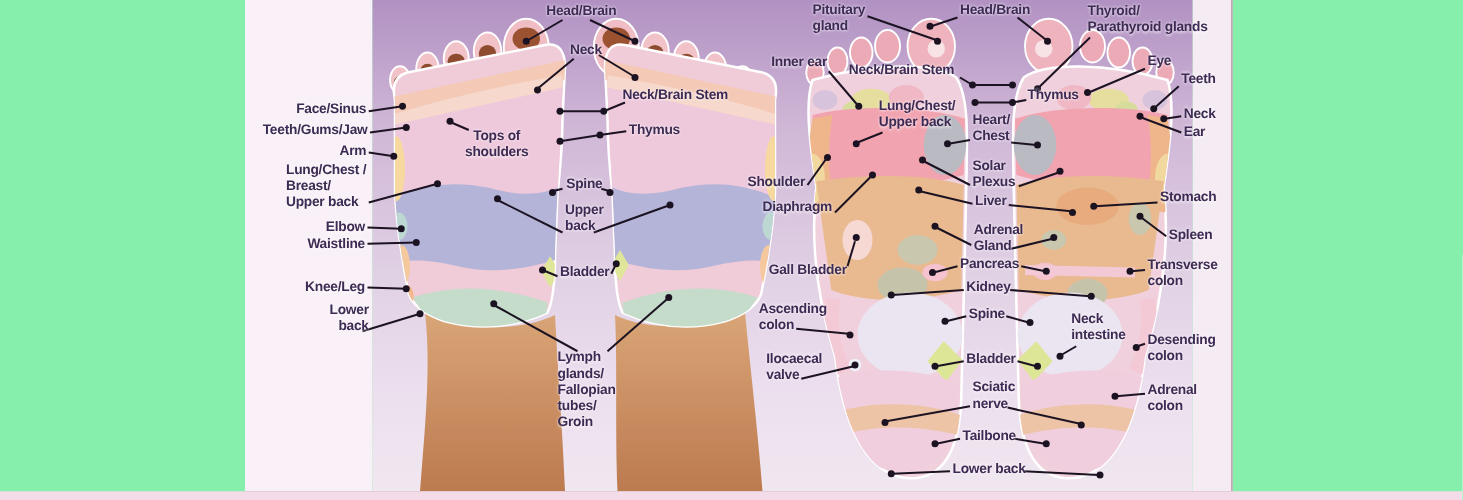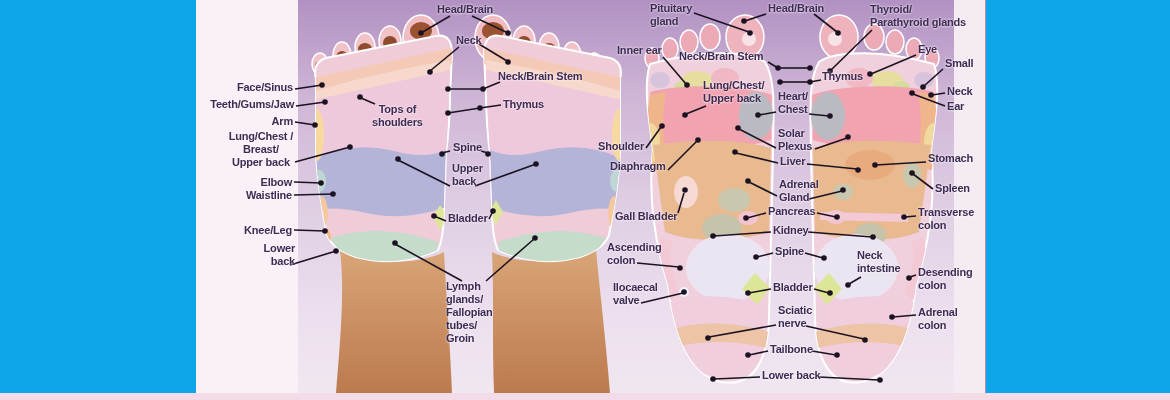--- a/index.html
+++ b/index.html
@@ -11,21 +11,21 @@
   .chart-bottom-border{position:absolute;left:196px;top:393px;width:790px;height:0;border-top:1px solid #bb93a9;}
   .art,.leaders{position:absolute;left:0;top:0;}
   .leaders{pointer-events:none;}
   #labels .label{position:absolute;font-size:11px;font-weight:bold;line-height:13px;
       letter-spacing:-0.2px;white-space:pre-line;
       text-shadow:0 1px 2px rgba(255,255,255,0.65), 0 -1px 2px rgba(255,255,255,0.5);}
 </style>
 </head>
 <body>
 
-<div class="stage" id="stage" style="background: #0ea5e9;">
+<div class="stage" id="stage" style="background: #86efac;">
 
   <div class="left-panel" id="leftPanel" style="background: rgb(249, 241, 247);"></div>
   <div class="right-strip" id="rightStrip" style="background: rgb(245, 236, 243); border-right-color: rgb(180, 141, 161);"></div>
 
   <svg class="art" width="1170" height="400" viewBox="0 0 1170 400">
     <defs>
       <linearGradient id="bgGrad" x1="0" y1="0" x2="0" y2="1">
         <stop offset="0" stop-color="#b191c2"></stop>
         <stop offset="0.25" stop-color="#cfb6d6"></stop>
         <stop offset="0.55" stop-color="#e0d0e4"></stop>
@@ -330,21 +330,21 @@
   <div id="labels">
       <div class="label" style="left: 437px; top: 3px; color: rgb(61, 43, 84);">Head/Brain</div>
       <div class="label" style="left: 456px; top: 34px; color: rgb(61, 43, 84);">Neck</div>
       <div class="label" style="left: 498px; top: 70px; color: rgb(61, 43, 84);">Neck/Brain Stem</div>
       <div class="label" style="left: 503px; top: 98px; color: rgb(61, 43, 84);">Thymus</div>
       <div class="label" style="left: 372px; top: 103px; color: rgb(61, 43, 84); text-align: center;">Tops of
 shoulders</div>
       <div class="label" style="right: 877px; text-align: right; top: 81px; color: rgb(61, 43, 84);">Face/Sinus</div>
       <div class="label" style="right: 876px; text-align: right; top: 98px; color: rgb(61, 43, 84);">Teeth/Gums/Jaw</div>
       <div class="label" style="right: 877px; text-align: right; top: 115px; color: rgb(61, 43, 84);">Arm</div>
-      <div class="label" style="right: 877px; text-align: center; top: 130px; color: rgb(61, 43, 84);">Lung/Chest /
+      <div class="label" style="right: 877px; text-align: left; top: 130px; color: rgb(61, 43, 84);">Lung/Chest /
 Breast/
 Upper back</div>
       <div class="label" style="right: 878px; text-align: center; top: 176px; color: rgb(61, 43, 84); margin-left: 44px;">Elbow</div>
       <div class="label" style="right: 878px; text-align: right; top: 189px; color: rgb(61, 43, 84);">Waistline</div>
       <div class="label" style="right: 878px; text-align: left; top: 224px; color: rgb(61, 43, 84);">Knee/Leg</div>
       <div class="label" style="right: 875px; text-align: right; top: 242px; color: rgb(61, 43, 84);">Lower
 back</div>
       <div class="label" style="left: 453px; top: 141px; color: rgb(61, 43, 84);">Spine</div>
       <div class="label" style="left: 452px; top: 162px; color: rgb(61, 43, 84);">Upper
 back</div>
@@ -356,21 +356,21 @@
 Groin</div>
       <div class="label" style="left: 650px; top: 2px; color: rgb(61, 43, 84);">Pituitary
 gland</div>
       <div class="label" style="left: 768px; top: 2px; color: rgb(61, 43, 84);">Head/Brain</div>
       <div class="label" style="left: 870px; top: 3px; color: rgb(61, 43, 84);">Thyroid/
 Parathyroid glands</div>
       <div class="label" style="left: 617px; top: 44px; color: rgb(61, 43, 84);">Inner ear</div>
       <div class="label" style="left: 679px; top: 50px; color: rgb(61, 43, 84);">Neck/Brain Stem</div>
       <div class="label" style="left: 822px; top: 70px; color: rgb(61, 43, 84);">Thymus</div>
       <div class="label" style="left: 918px; top: 43px; color: rgb(61, 43, 84);">Eye</div>
-      <div class="label" style="left: 945px; top: 57px; color: rgb(61, 43, 84);">Small</div>
+      <div class="label" style="left: 945px; top: 57px; color: rgb(61, 43, 84);">Teeth</div>
       <div class="label" style="left: 947px; top: 85px; color: rgb(61, 43, 84);">Neck</div>
       <div class="label" style="left: 947px; top: 100px; color: rgb(61, 43, 84);">Ear</div>
       <div class="label" style="left: 703px; top: 79px; color: rgb(61, 43, 84);">Lung/Chest/
 Upper back</div>
       <div class="label" style="left: 778px; top: 90px; color: rgb(61, 43, 84);">Heart/
 Chest</div>
       <div class="label" style="left: 598px; top: 140px; color: rgb(61, 43, 84);">Shoulder</div>
       <div class="label" style="left: 778px; top: 127px; color: rgb(61, 43, 84);">Solar
 Plexus</div>
       <div class="label" style="left: 780px; top: 155px; color: rgb(61, 43, 84);">Liver</div>

